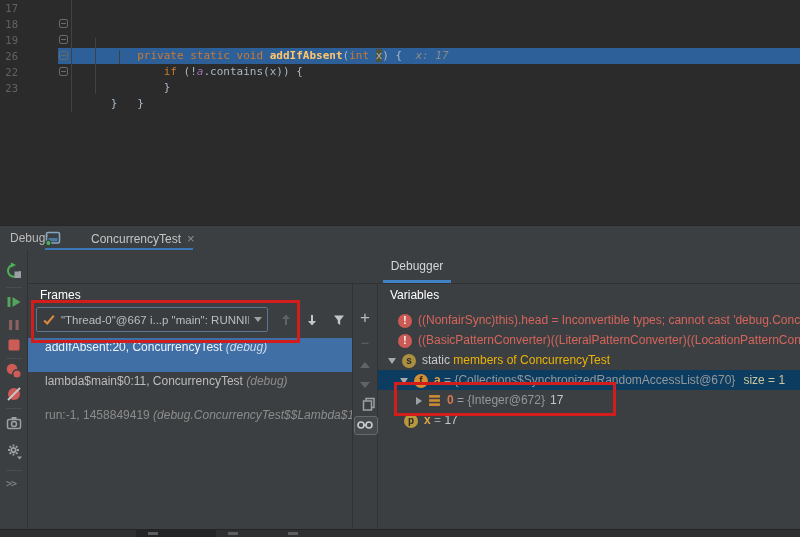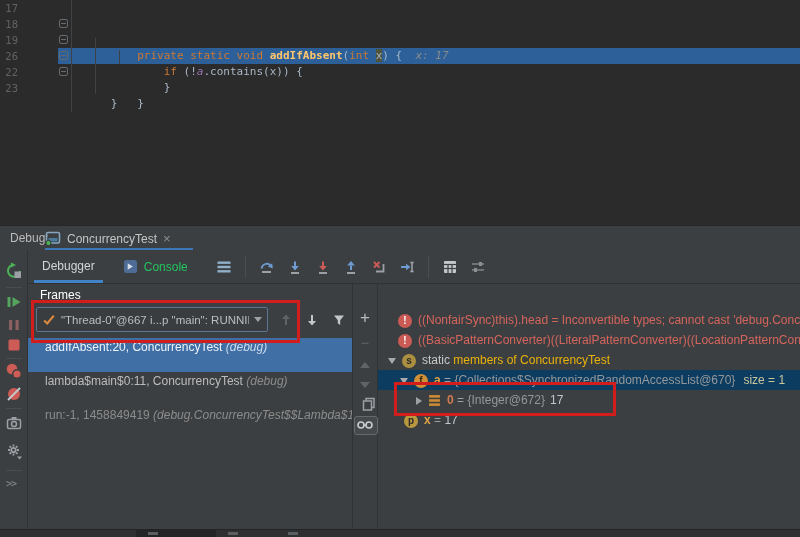--- a/index.html
+++ b/index.html
@@ -21,25 +21,25 @@
   .c-decl{color:#ffc66d;font-weight:bold;}
   .c-plain{color:#a9b7c6;}
   .c-field{color:#9876aa;font-style:italic;}
   .c-hl{color:#a9b7c6;background:#4e5339;}
   .c-hint{color:#8a8a8a;font-style:italic;}
   .c-hint-exec{color:#b9c6d4;font-style:italic;}
   
   #dbg-header{position:absolute;top:225px;left:0;right:0;height:25px;background:#3c3f41;border-top:1px solid #272727;box-sizing:border-box;}
   #dbg-label{position:absolute;left:10px;top:5px;color:#bbbbbb;}
   #session-tab{position:absolute;left:45px;top:2px;height:21px;display:flex;align-items:center;gap:6px;cursor:default;}
-  #session-tab .ttl{color:#c4c4c4;}
+  #session-tab .ttl{color:#c4c4c4;margin-left:24px;}
   #session-tab .cls{color:#8d9296;font-size:13px;line-height:13px;}
   #session-underline{position:absolute;left:45px;top:22px;width:148px;height:3px;background:#3c78b5;}
   #dbg-toolbar{position:absolute;top:250px;left:28px;right:0;height:34px;background:#3c3f41;
-               border-bottom:1px solid #323232;box-sizing:border-box;display:flex;align-items:center;}
+               border-bottom:1px solid #323232;box-sizing:border-box;display:flex;align-items:center;flex-direction:column;}
   .tb-sep{width:1px;height:22px;background:#4a4d4f;margin:0 7px;}
   .tb-ic{width:16px;height:16px;margin:0 6px;flex:0 0 auto;}
   #tab-debugger{position:relative;margin-left:6px;padding:0 8px;height:33px;line-height:33px;color:#d3d5d7;}
   #tab-debugger .tabu{position:absolute;left:0;right:0;bottom:0;height:3px;background:#4083c9;}
   #tab-console{display:flex;align-items:center;gap:6px;margin-left:14px;padding:0 6px;color:#22c55e;}
   
   #left-toolbar{position:absolute;top:250px;left:0;width:28px;bottom:8px;background:#3c3f41;
                 border-right:1px solid #323232;box-sizing:border-box;}
   .lt-ic{position:absolute;left:5px;width:18px;height:18px;}
   .lt-sep{position:absolute;left:6px;width:16px;height:1px;background:#4a4d4f;}
@@ -299,20 +299,21 @@
     <div id="glasses-box">
       <svg width="20" height="15" viewBox="0 0 20 15">
         <circle cx="6" cy="8" r="3" fill="none" stroke="#c8ccd0" stroke-width="1.6"></circle>
         <circle cx="14" cy="8" r="3" fill="none" stroke="#c8ccd0" stroke-width="1.6"></circle>
         <line x1="9" y1="8" x2="11" y2="8" stroke="#c8ccd0" stroke-width="1.6"></line>
       </svg>
     </div>
   </div>
 
   <div id="variables-panel">
+    <div class="panel-h">Variables</div>
     <div id="var-rows">
       <div class="vrow" style="padding-left:20px">
         <span class="vic" style="background:#cb5a54;color:#fff;">!</span><span class="v-err">((NonfairSync)this).head = Inconvertible types; cannot cast 'debug.ConcurrencyTes</span>
       </div>
       <div class="vrow" style="padding-left:20px">
         <span class="vic" style="background:#cb5a54;color:#fff;">!</span><span class="v-err">((BasicPatternConverter)((LiteralPatternConverter)((LocationPatternConverter)((Litera</span>
       </div>
       <div class="vrow" style="padding-left:10px">
         <span class="tri-down2"></span><span class="vic" style="background:#ab9040;color:#2b2b2b;">s</span><span class="v-bold">static</span><span class="v-dim"> members of ConcurrencyTest</span>
       </div>

